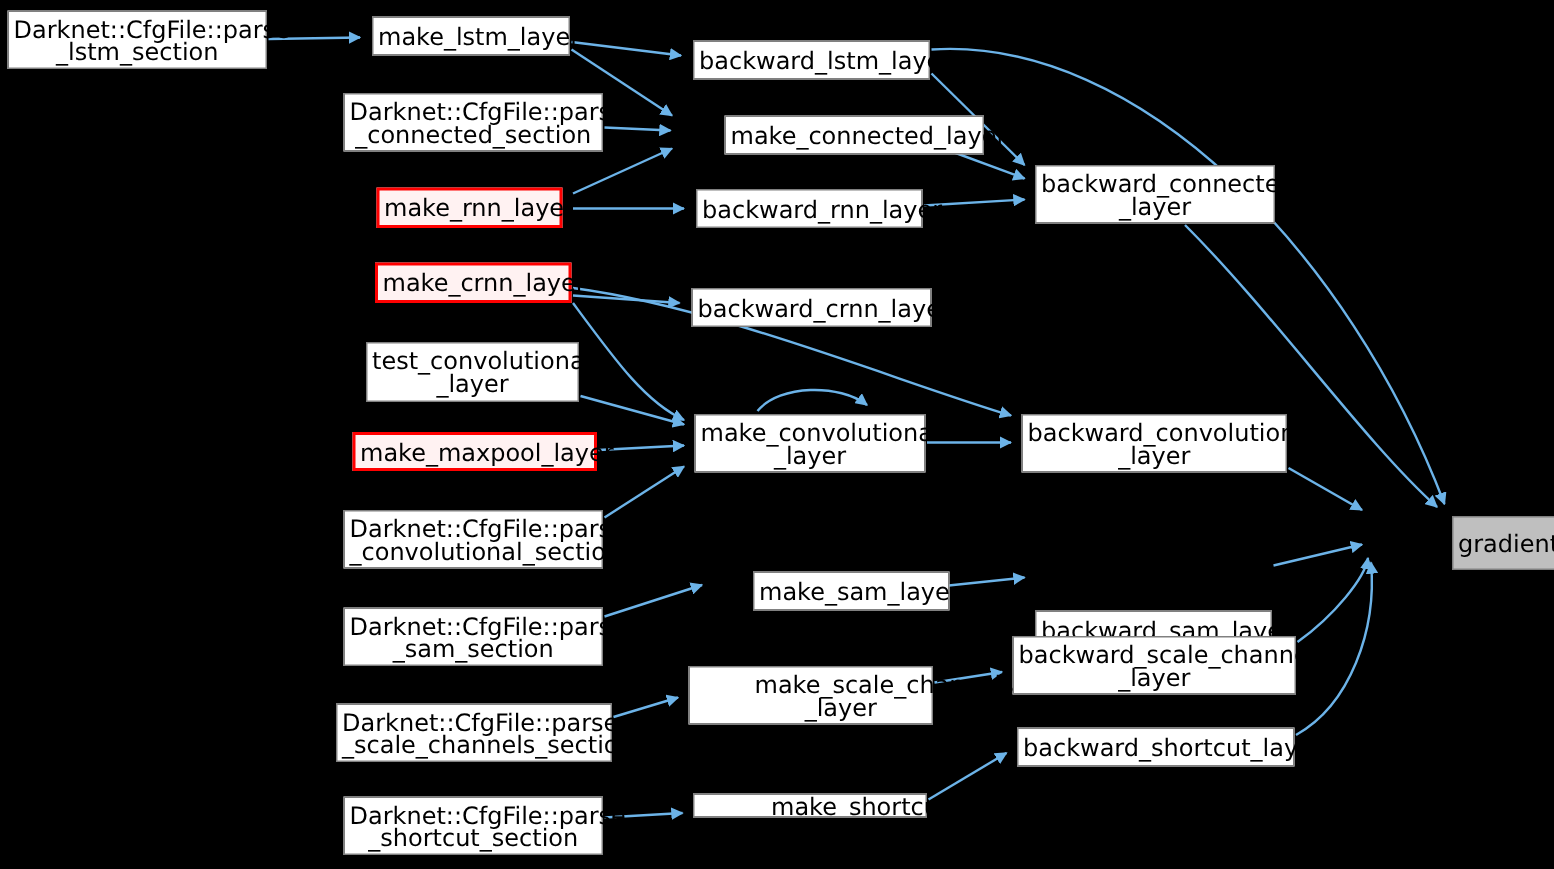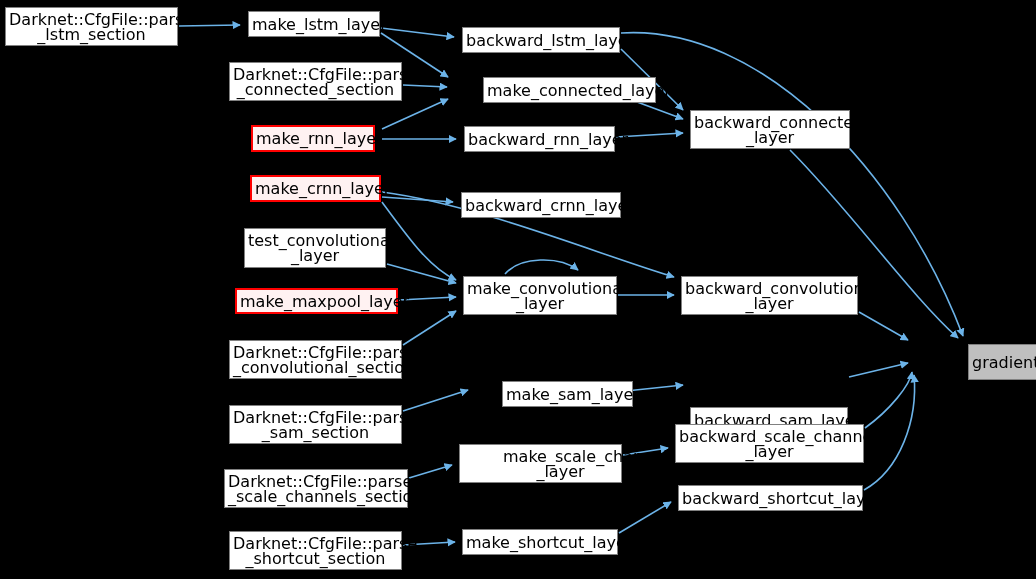--- a/index.html
+++ b/index.html
@@ -125,18 +125,18 @@
       <div class="node" style="left: 486px; top: 381px; width: 131px; height: 26px; margin-left: 16px;"><span class="node-label">make_sam_layer</span></div>
       <div class="node" style="left: 229px; top: 405px; width: 173px; height: 39px;"><span class="node-label">Darknet::CfgFile::parse
 _sam_section</span></div>
       <div class="node" style="left: 675px; top: 424px; width: 189px; height: 39px;"><span class="node-label">backward_scale_channels
 _layer</span></div>
       <div class="node" style="left: 459px; top: 444px; width: 163px; height: 39px; padding-left: 40px;"><span class="node-label">make_scale_channels
 _layer</span></div>
       <div class="node" style="left: 224px; top: 469px; width: 184px; height: 39px;"><span class="node-label">Darknet::CfgFile::parse
 _scale_channels_section</span></div>
       <div class="node" style="left: 678px; top: 485px; width: 185px; height: 26px;"><span class="node-label">backward_shortcut_layer</span></div>
-      <div class="node" style="left: 462px; top: 529px; width: 156px; height: 26px;"><span class="node-label">make_shortcut_layer</span></div>
+      <div class="node" style="left: 462px; top: 529px; width: 156px; height: 16px; padding-left: 48px;"><span class="node-label">make_shortcut_layer</span></div>
       <div class="node" style="left: 229px; top: 531px; width: 173px; height: 39px;"><span class="node-label">Darknet::CfgFile::parse
 _shortcut_section</span></div>
     </div>
 
 </div>
 
 </body></html>

